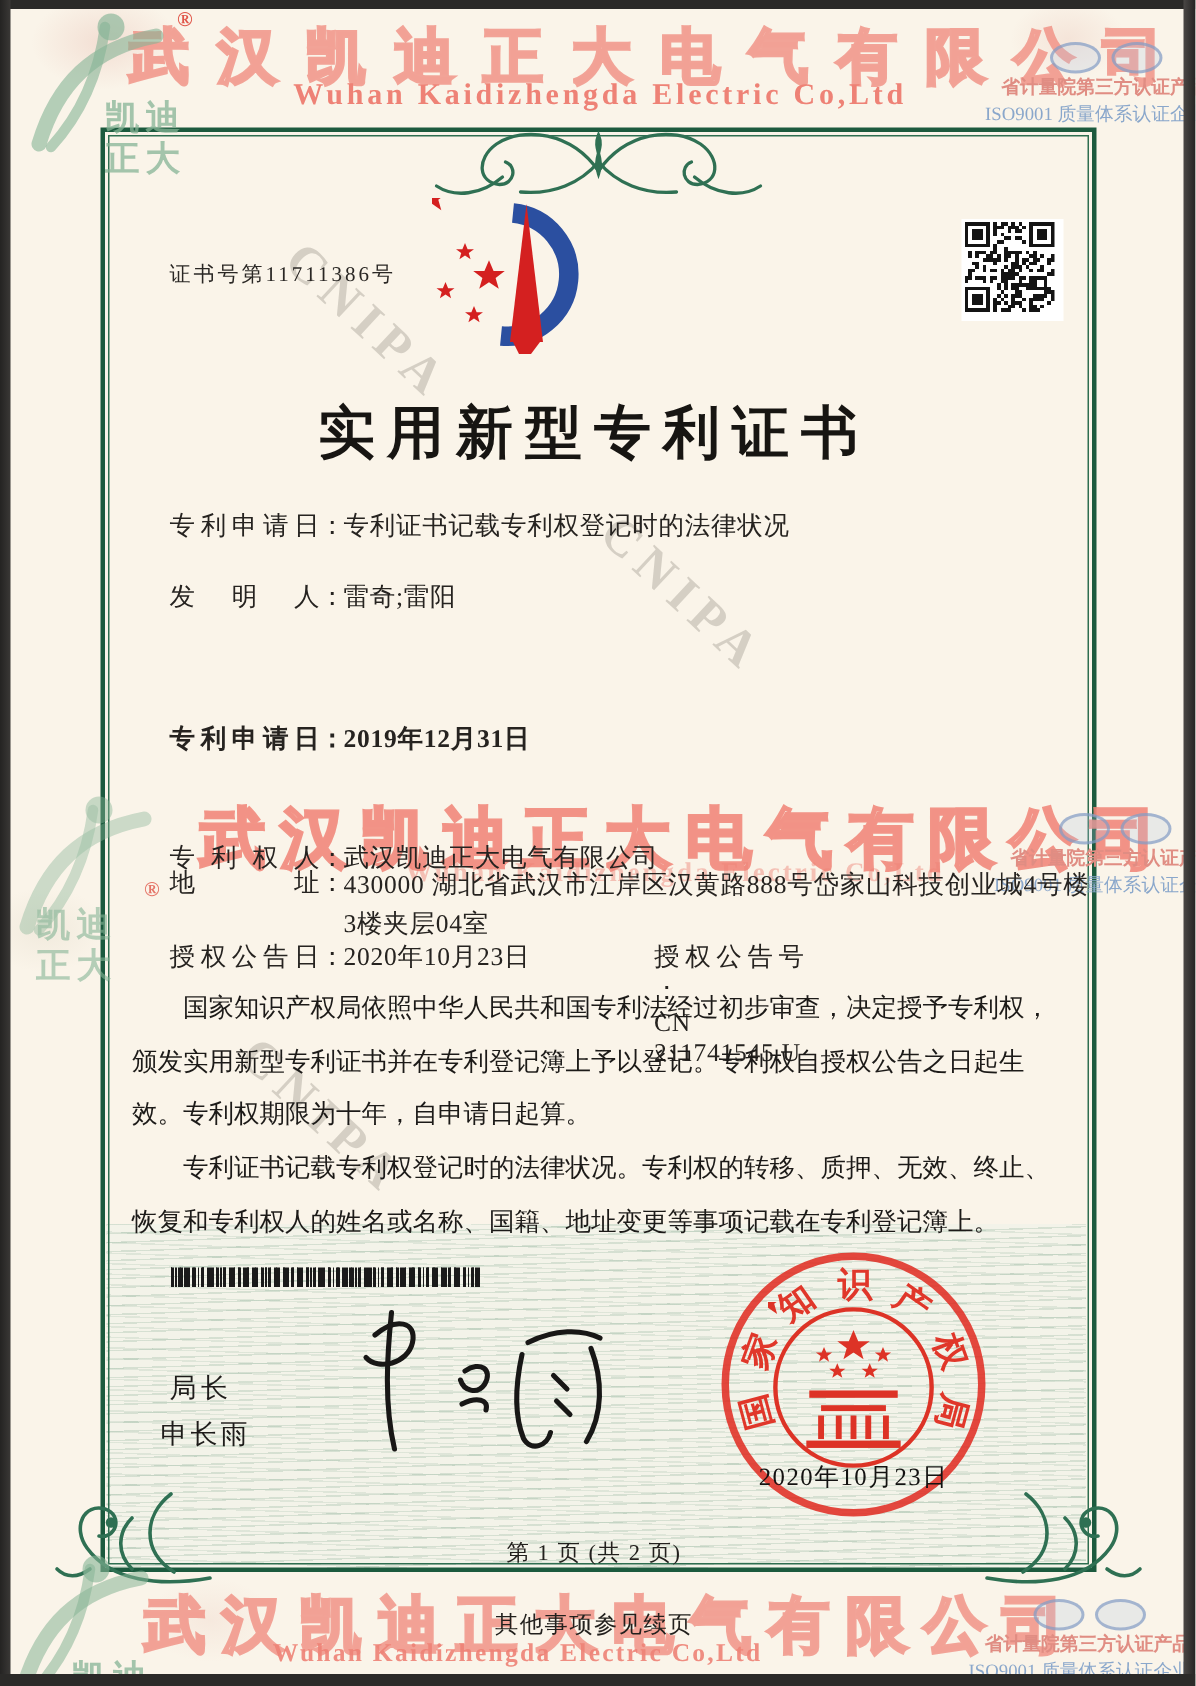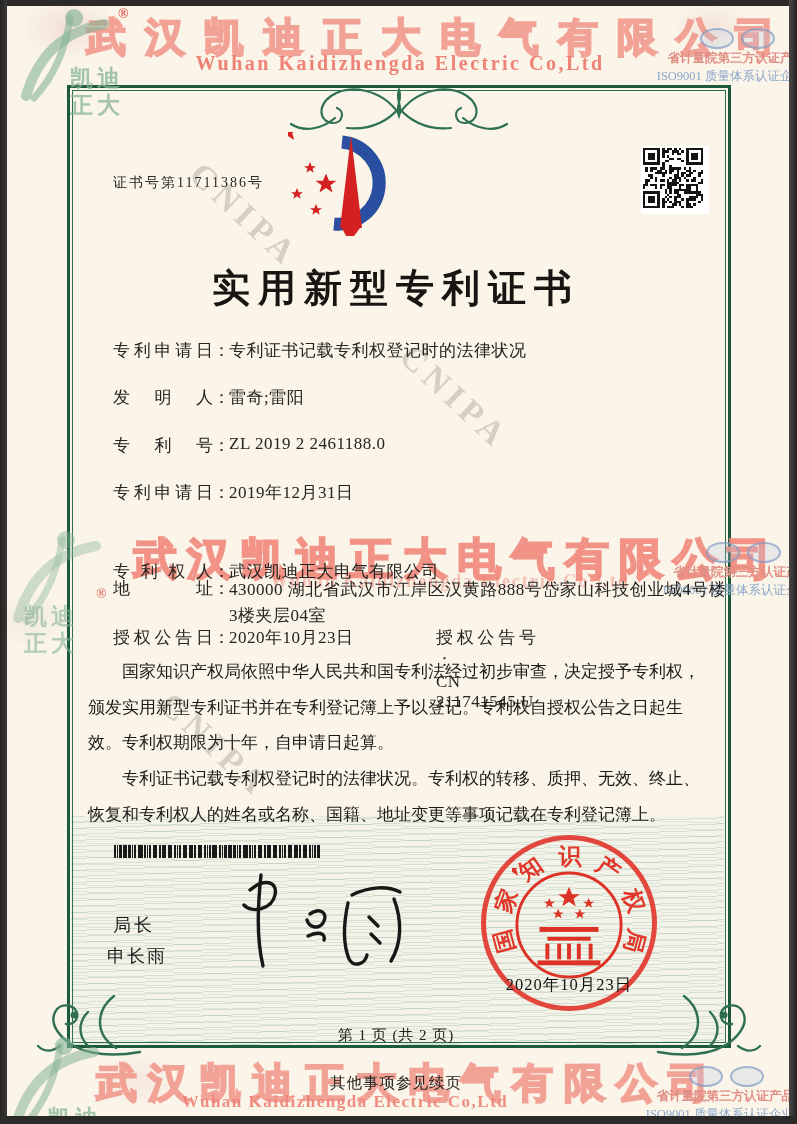--- a/index.html
+++ b/index.html
@@ -559,24 +559,21 @@
   </div>
 
   <div class="title">实用新型专利证书</div>
 
   <div class="frow" style="top:339px;">
     <span class="flabel">专利申请日</span><span class="fcolon">：</span><span class="fvalue">专利证书记载专利权登记时的法律状况</span>
   </div>
   <div class="frow" style="top:386px;">
     <span class="flabel">发明人</span><span class="fcolon">：</span><span class="fvalue">雷奇;雷阳</span>
   </div>
-  <div class="frow" style="top:434px;">
-    <span class="flabel">专利号</span><span class="fcolon">：</span><span class="fvalue">ZL 2019 2 2461188.0</span>
-  </div>
-  <div class="frow" style="top:481px;">
+  <div class="frow" style="top:481px;font-weight:bold;">
     <span class="flabel">专利申请日</span><span class="fcolon">：</span><span class="fvalue">2019年12月31日</span>
   </div>
   <div class="frow" style="top:519px;margin-top:41px;">
     <span class="flabel">专利权人</span><span class="fcolon">：</span><span class="fvalue">武汉凯迪正大电气有限公司</span>
   </div>
   <div class="frow" style="top:577px;">
     <span class="flabel">地址</span><span class="fcolon">：</span><span class="fvalue addr">430000 湖北省武汉市江岸区汉黄路888号岱家山科技创业城4号楼3楼夹层04室</span>
   </div>
   <div class="frow" style="top:626px;">
     <span class="flabel">授权公告日</span><span class="fcolon">：</span><span class="fvalue">2020年10月23日</span>

